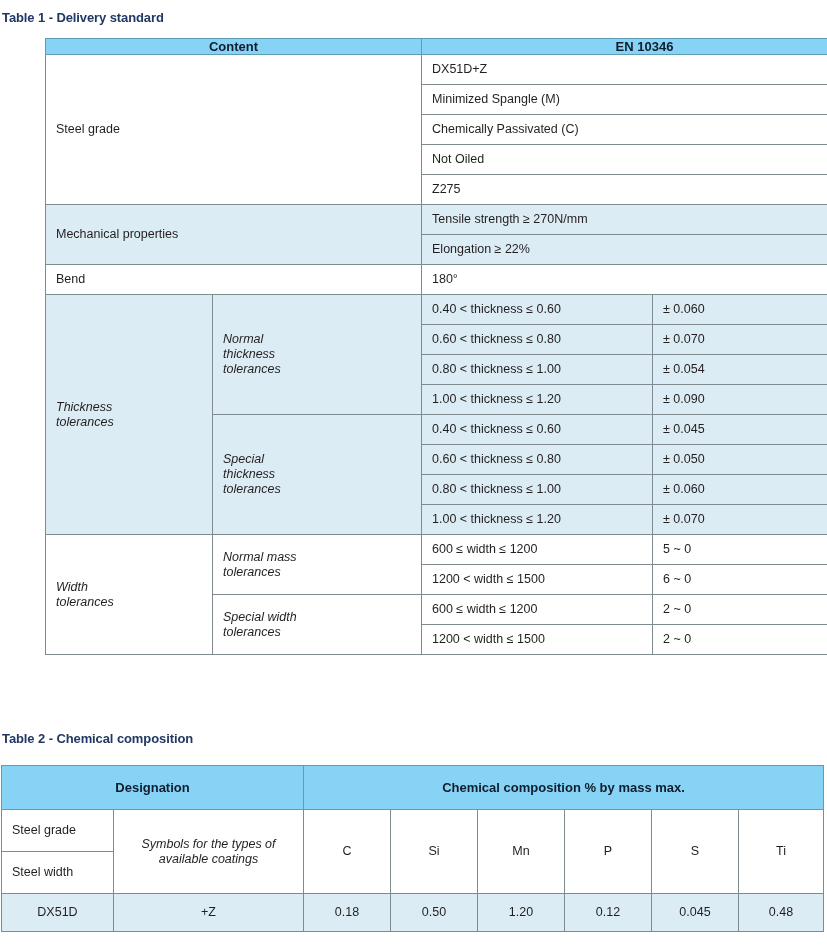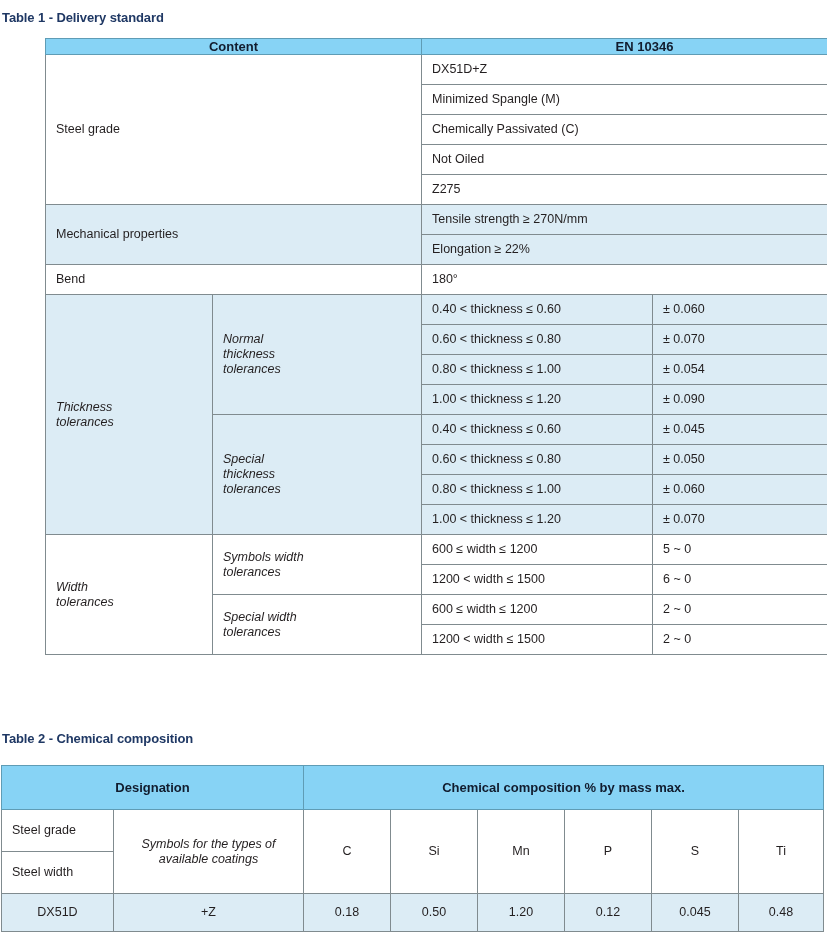--- a/index.html
+++ b/index.html
@@ -175,21 +175,21 @@
         <td class="tint">± 0.060</td>
       </tr>
       <tr>
         <td class="tint" style="height:30px">1.00 &lt; thickness ≤ 1.20</td>
         <td class="tint">± 0.070</td>
       </tr>
 
       <tr>
         <td class="white multiline" rowspan="4">Width
 tolerances</td>
-        <td class="white multiline" rowspan="2">Symbols width
+        <td class="white multiline" rowspan="2">Normal mass
 tolerances</td>
         <td class="white" style="height:30px">600 ≤ width ≤ 1200</td>
         <td class="white">5 ~ 0</td>
       </tr>
       <tr>
         <td class="white" style="height:30px">1200 &lt; width ≤ 1500</td>
         <td class="white">6 ~ 0</td>
       </tr>
       <tr>
         <td class="white multiline" rowspan="2">Special width

